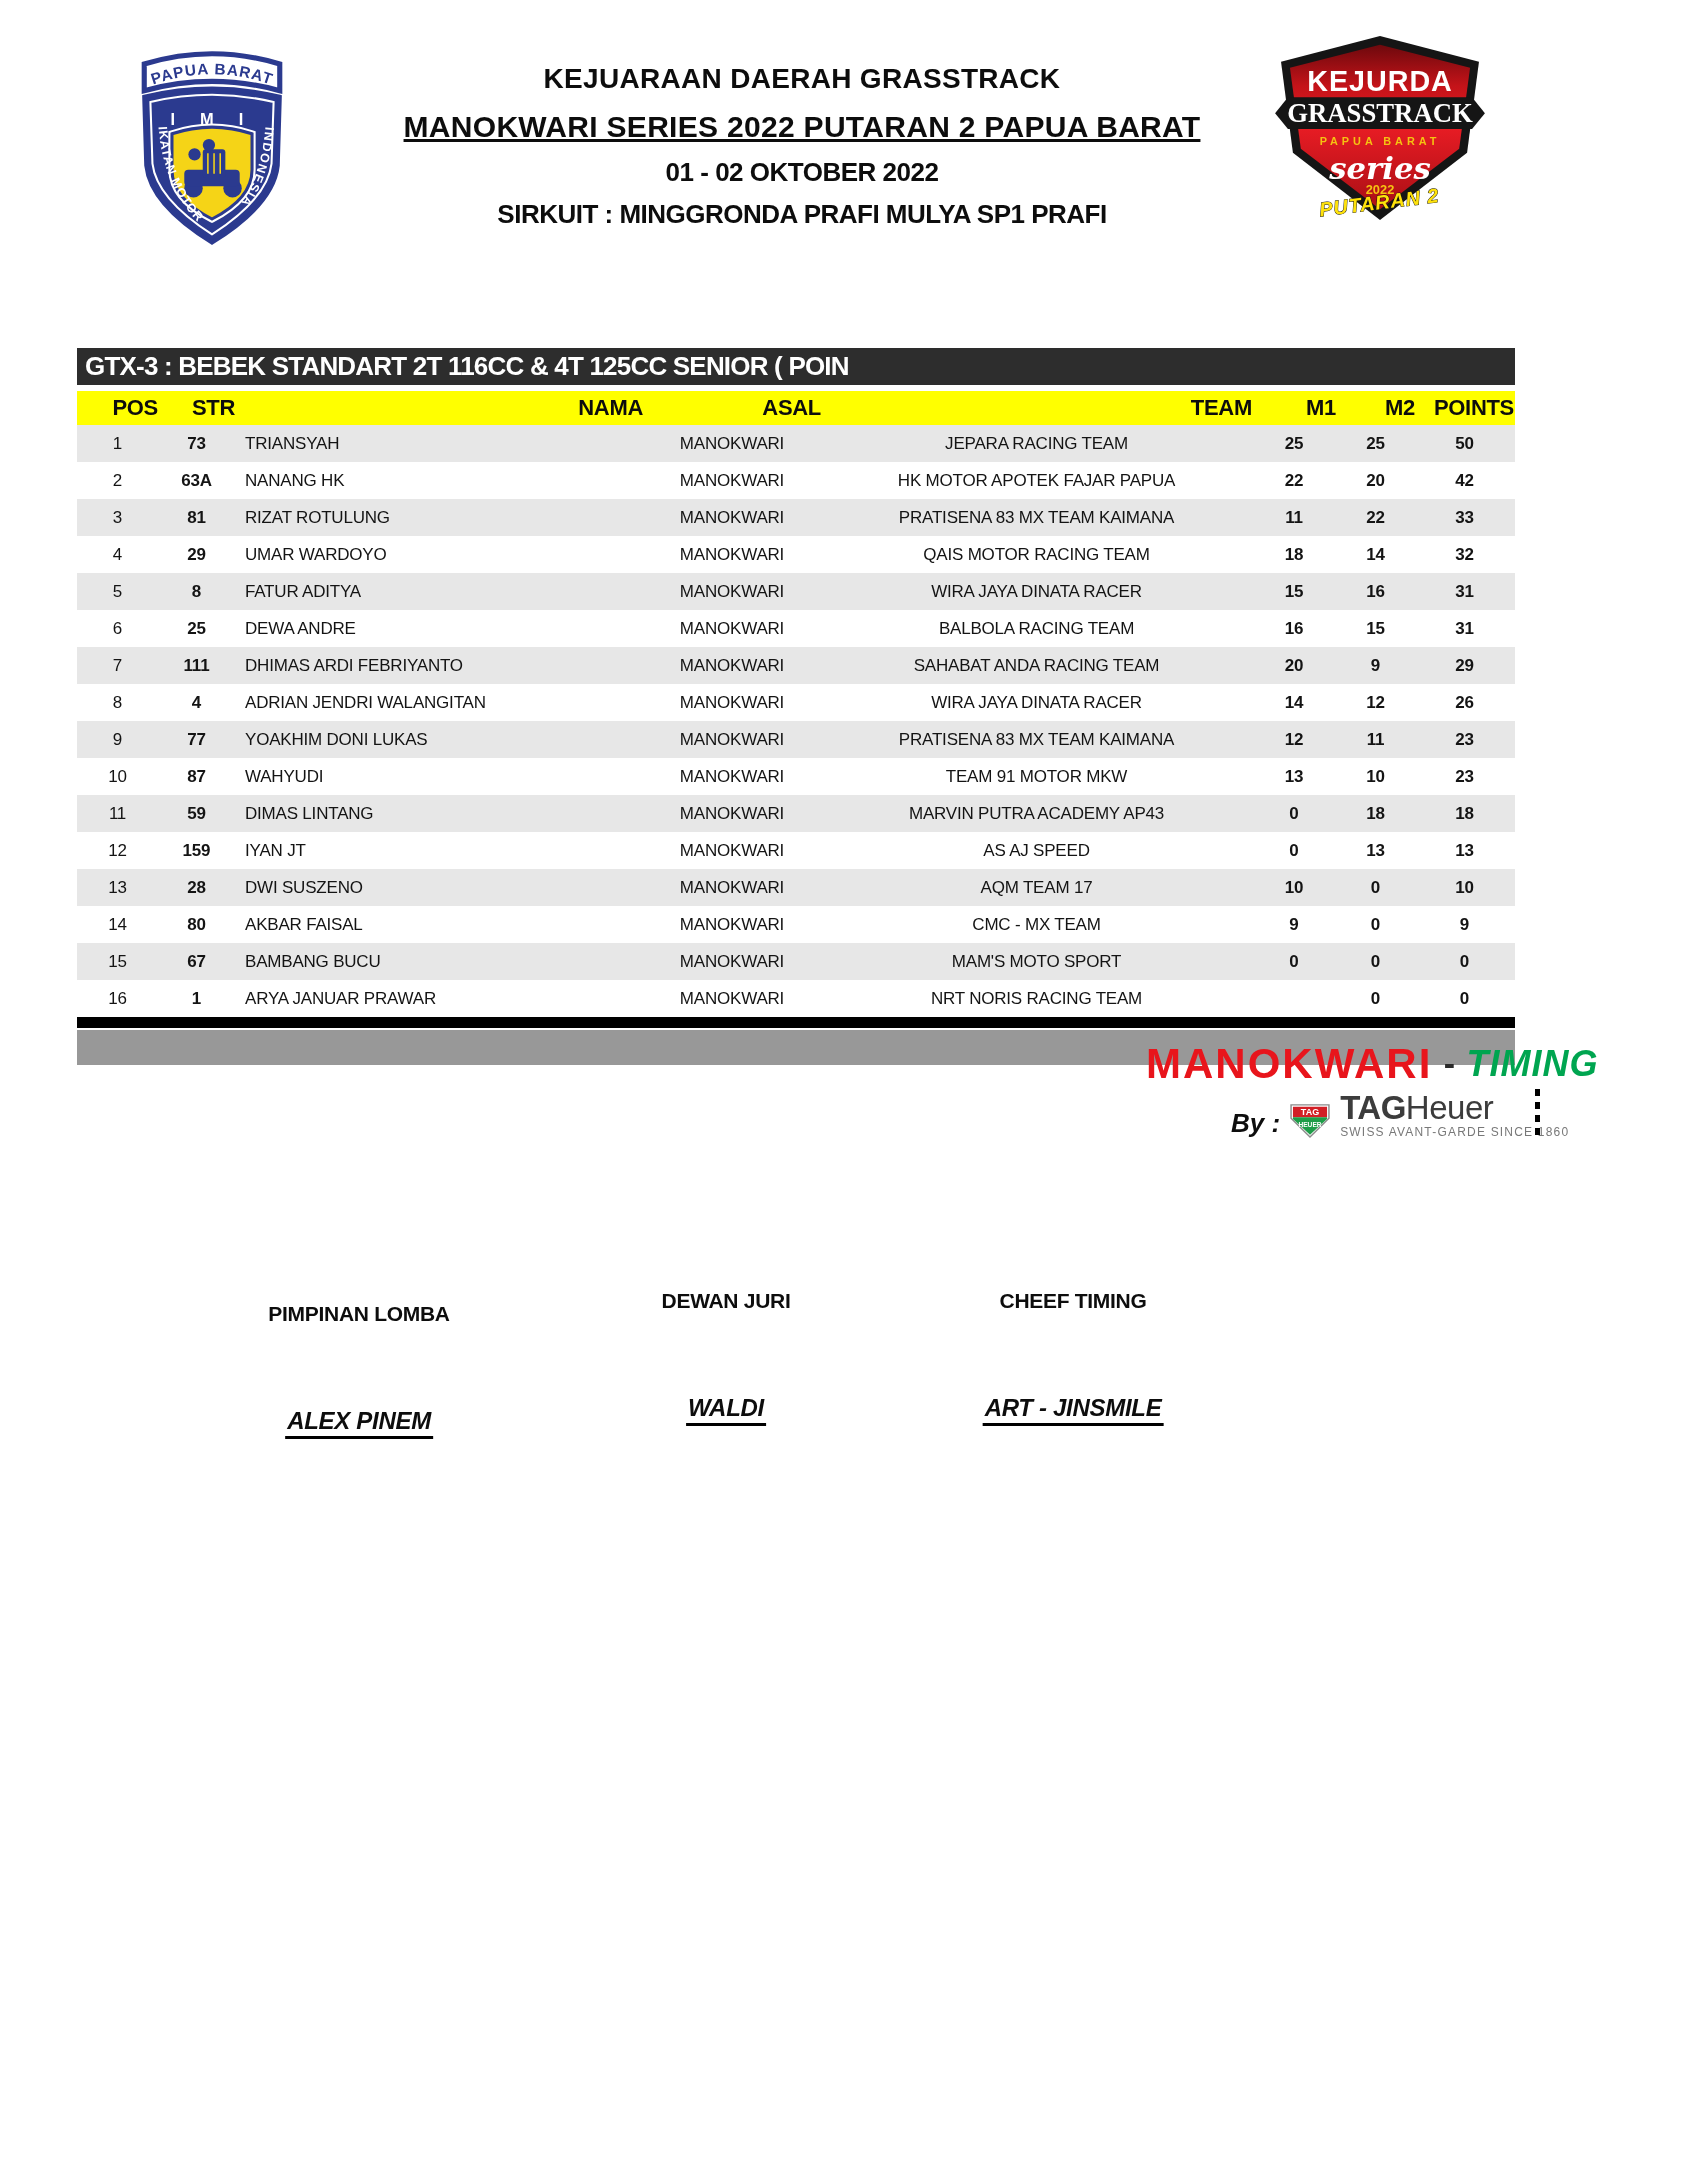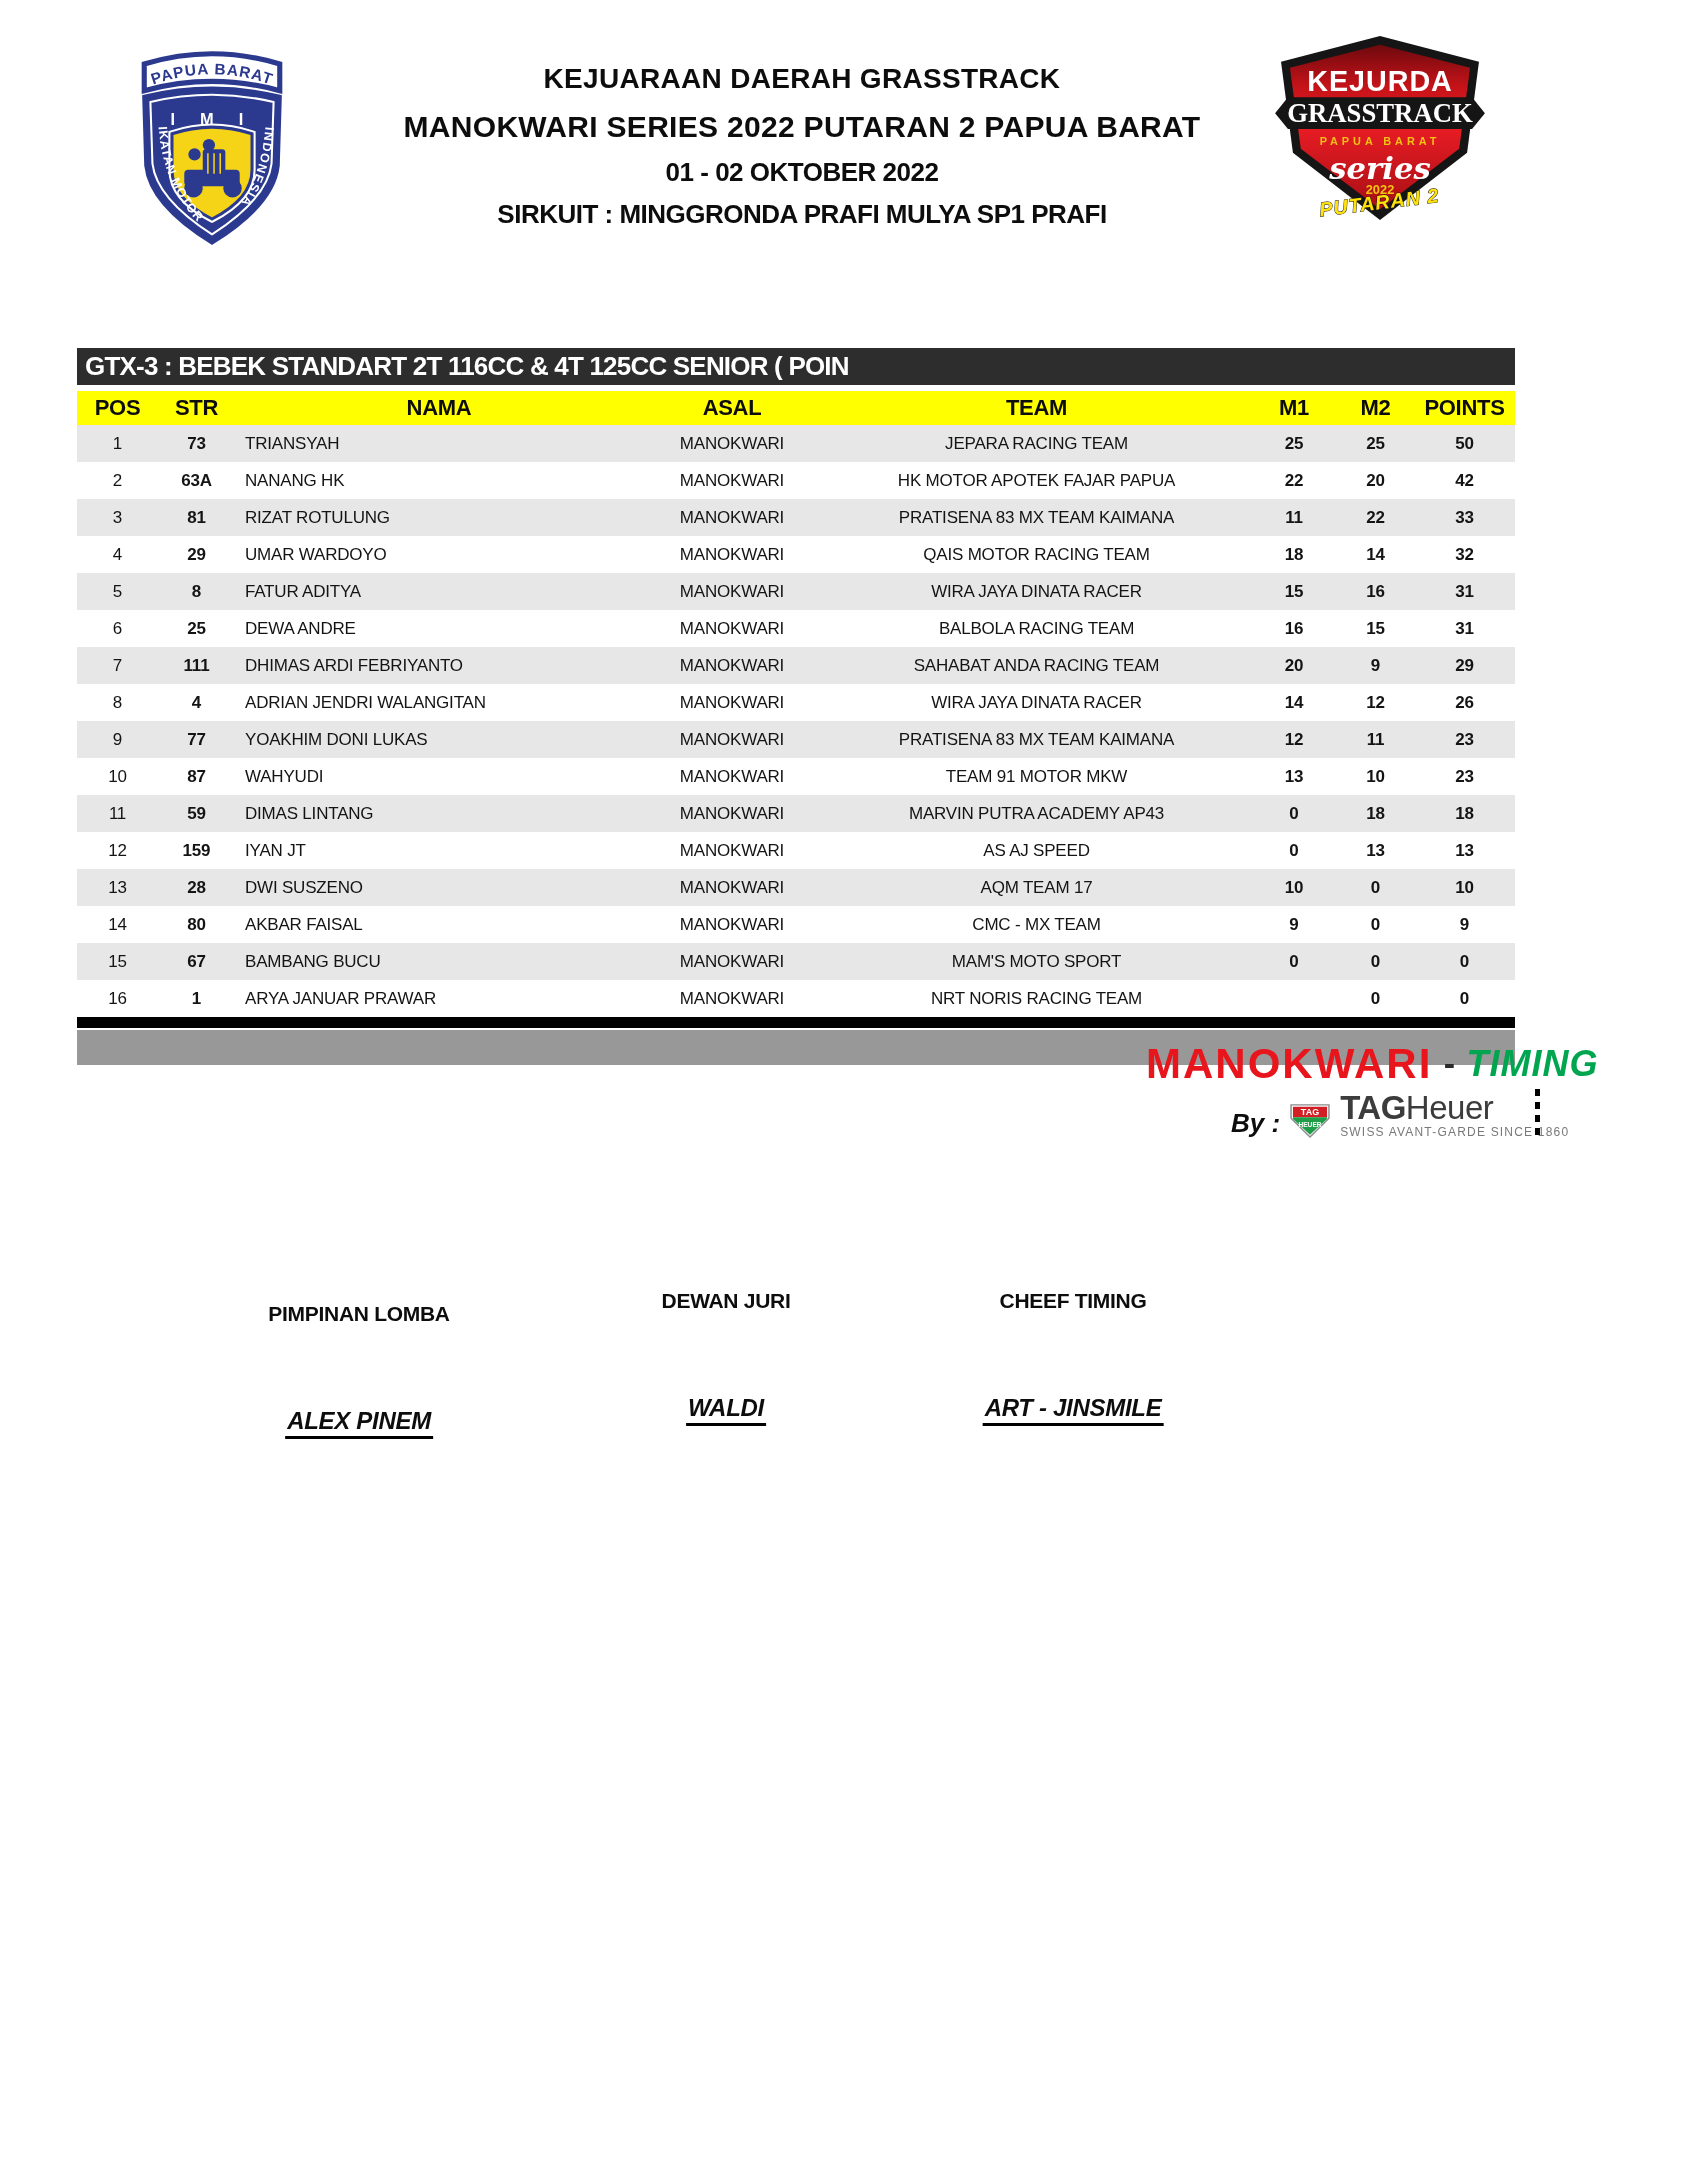--- a/index.html
+++ b/index.html
@@ -9,37 +9,37 @@
     font-family:"Liberation Sans", sans-serif; color:#111;
     overflow:hidden;
   }
 
   
   .imi-logo { position:absolute; left:135px; top:34px; width:154px; height:216px; }
   .kejurda-logo { position:absolute; left:1275px; top:32px; width:210px; height:192px; }
 
   .title-block { position:absolute; left:119px; top:63px; width:1366px; text-align:center; font-weight:bold; color:#0d0d0d; }
   .title-l1 { font-size:28px; letter-spacing:0.3px; }
-  .title-l2 { font-size:30px; margin-top:15px; letter-spacing:0.3px; }
+  .title-l2 { font-size:30px; margin-top:15px; letter-spacing:0.3px;text-decoration:underline; }
   .title-l3 { font-size:26px; margin-top:13px; letter-spacing:-0.5px; }
   .title-l4 { font-size:26px; margin-top:11px; letter-spacing:-0.5px; }
 
   
   .results { position:absolute; left:77px; top:348px; width:1438px; }
   .class-bar {
     height:37px; background:#2d2d2d; color:#fff; font-weight:bold;
     font-size:26px; line-height:37px; padding-left:8px;
     letter-spacing:-0.8px; white-space:nowrap; overflow:hidden;
   }
   .head-gap { height:6px; background:#fff; }
   .hrow {
     display:flex; background:#ffff00; height:34px; align-items:center;
     font-weight:bold; font-size:22px; letter-spacing:-0.3px; color:#0d0d0d;
   }
-  .hrow .cell { text-align:center; padding-left:0; font-weight:bold; }
+  .hrow .cell { text-align:right; padding-left:0; font-weight:bold; }
   .trow { display:flex; height:37px; align-items:center; font-size:17px; letter-spacing:-0.2px; background:#fff; color:#141414; }
   .trow.alt { background:#e7e7e7; }
   .cell { text-align:center; overflow:hidden; white-space:nowrap; }
   .c-pos    { width:81px; }
   .c-str    { width:77px;  font-weight:bold; }
   .c-nama   { width:408px; text-align:left; padding-left:10px; }
   .c-asal   { width:178px; }
   .c-team   { width:431px; }
   .c-m1     { width:84px;  font-weight:bold; }
   .c-m2     { width:79px;  font-weight:bold; }

